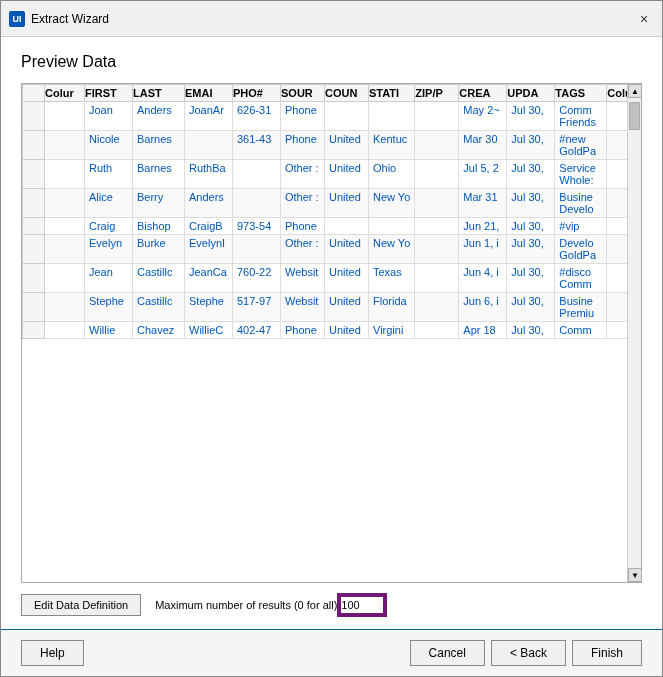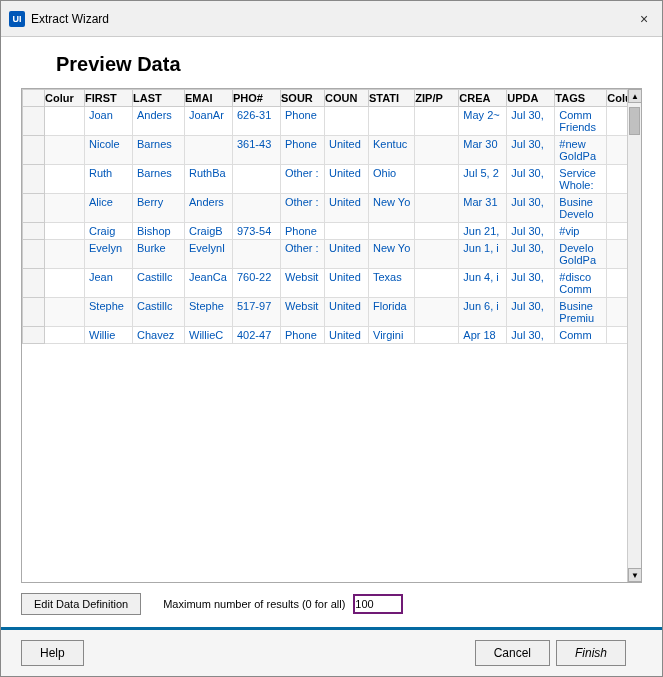--- a/index.html
+++ b/index.html
@@ -62,25 +62,24 @@
       border: 1px solid transparent;
     }
     .content {
       flex: 1;
       padding: 16px 20px 12px 20px;
       display: flex;
       flex-direction: column;
       overflow: hidden;
     }
     .page-title {
-      font-size: 20px;
-      font-weight: bold;
+      font-size: 16px;
+      font-weight: normal;
       color: #000;
       margin-bottom: 12px;
-      margin-left: 35px;
     }
     .table-container {
       flex: 1;
       border: 1px solid #aaa;
       overflow: hidden;
       position: relative;
       display: flex;
       flex-direction: column;
     }
     .table-scroll {
@@ -137,45 +136,44 @@
       background: #f5f5f5 !important;
       color: #333 !important;
       border: 1px solid #ccc;
       width: 20px;
       min-width: 20px;
     }
     .footer-controls {
       margin-top: 10px;
       display: flex;
       align-items: center;
-      gap: 8px;
       flex-shrink: 0;
     }
     .btn-edit {
       padding: 4px 12px;
       background: #f0f0f0;
       border: 1px solid #888;
       cursor: pointer;
       font-size: 11px;
       color: #000;
     }
     .footer-label {
       font-size: 11px;
       color: #000;
       margin-left: 14px;
     }
     .footer-input {
-      border: 2px solid #701a75;
+      border: 4px solid #701a75;
       padding: 2px 0;
       font-size: 11px;
       width: 50px;
     }
     .action-bar {
       padding: 10px 20px;
-      border-top: 3px solid #0369a1;
+      border-top: 1px solid #0369a1;
       display: flex;
       align-items: center;
       background: #f5f5f5;
       flex-shrink: 0;
     }
     .btn-action {
       padding: 5px 18px;
       background: #f0f0f0;
       border: 1px solid #888;
       cursor: pointer;
@@ -386,15 +384,16 @@
       <button class="btn-edit">Edit Data Definition</button>
       <span class="footer-label">Maximum number of results (0 for all)</span>
       <input class="footer-input" type="text" value="100" style="">
     </div>
   </div>
 
   <div class="action-bar">
     <button class="btn-action">Help</button>
     <div class="spacer"></div>
     <button class="btn-action">Cancel</button>
-    <button class="btn-action" style="margin-right:16px;font-style:italic;">Finish</button>
+    <button class="btn-action">&lt; Back</button>
+    <button class="btn-action" style="margin-right:0;">Finish</button>
   </div>
 </div>
 
 </body></html>

